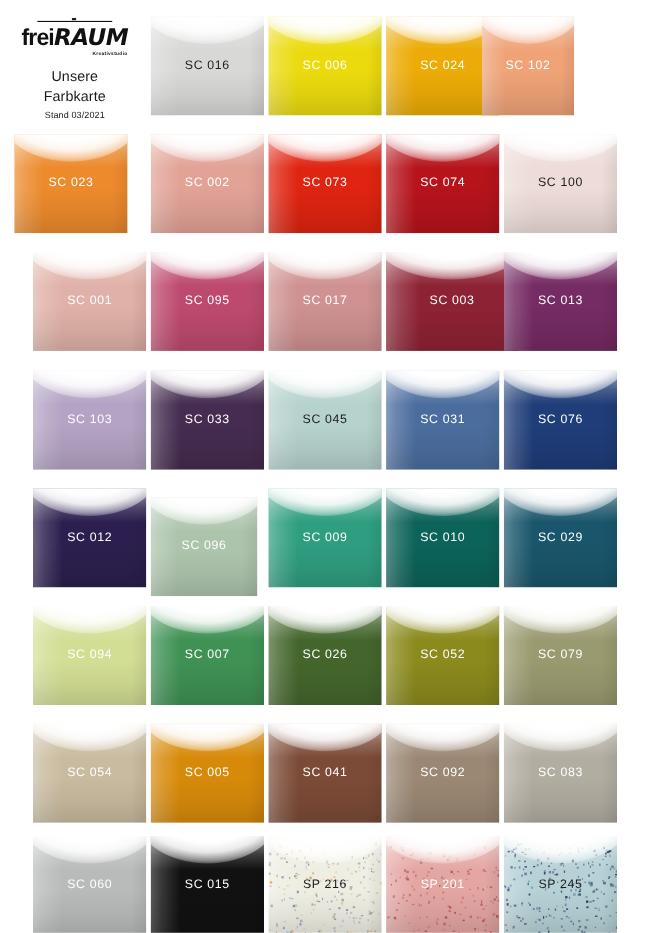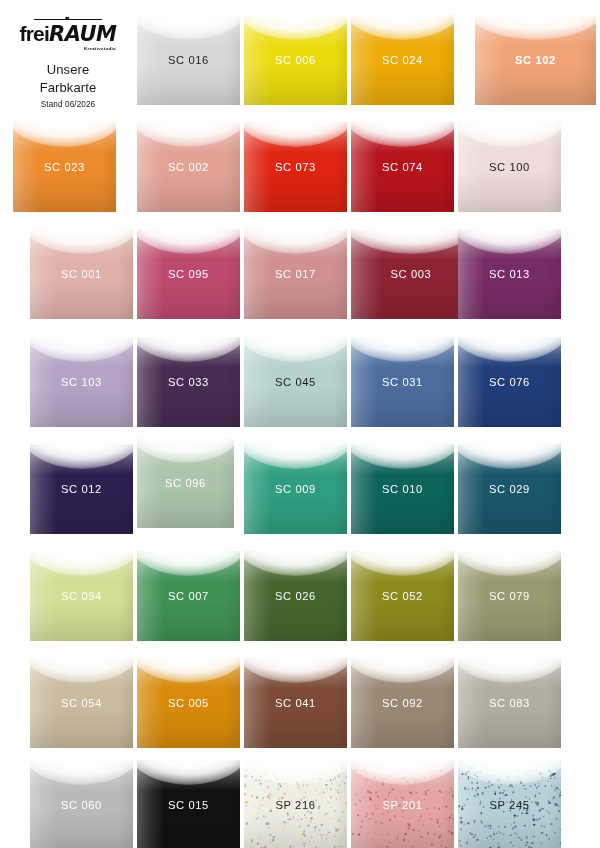--- a/index.html
+++ b/index.html
@@ -212,21 +212,21 @@
 
   <div id="header-block">
     <div id="logo">
       <div id="logo-rule"></div>
       <div id="logo-tick">••</div>
       <div id="logo-wordmark"><span class="w1">frei</span><span class="w2">RAUM</span></div>
       <div id="logo-sub">Kreativstudio</div>
     </div>
     <div id="title-line1">Unsere</div>
     <div id="title-line2">Farbkarte</div>
-    <div id="stand">Stand 06/2026</div>
+    <div id="stand">Stand 03/2021</div>
   </div>
 
   <div id="grid">
       <div class="swatch" style="left: 137px; top: 15px; width: 103px; height: 90px;">
         <div class="sw-base" style="background: rgb(216, 217, 215);"></div>
         <div class="sw-gloss-left"></div>
         <div class="sw-edge-right"></div>
         <div class="sw-notch-soft"></div>
         <div class="sw-shade-bottom"></div>
         <div class="sw-notch"></div>
@@ -243,21 +243,21 @@
       </div>
       <div class="swatch" style="left: 351px; top: 15px; width: 103px; height: 90px;">
         <div class="sw-base" style="background: rgb(236, 171, 6);"></div>
         <div class="sw-gloss-left"></div>
         <div class="sw-edge-right"></div>
         <div class="sw-notch-soft"></div>
         <div class="sw-shade-bottom"></div>
         <div class="sw-notch"></div>
         <div class="sw-label">SC 024</div>
       </div>
-      <div class="swatch" style="left: 475px; top: 15px; width: 121px; height: 90px; font-weight: bold;">
+      <div class="swatch" style="left: 438px; top: 15px; width: 84px; height: 90px;">
         <div class="sw-base" style="background: rgb(240, 163, 119);"></div>
         <div class="sw-gloss-left"></div>
         <div class="sw-edge-right"></div>
         <div class="sw-notch-soft"></div>
         <div class="sw-shade-bottom"></div>
         <div class="sw-notch"></div>
         <div class="sw-label">SC 102</div>
       </div>
       <div class="swatch" style="left: 13px; top: 122px; width: 103px; height: 90px;">
         <div class="sw-base" style="background: rgb(236, 138, 44);"></div>
@@ -396,21 +396,21 @@
       </div>
       <div class="swatch" style="left: 30px; top: 444px; width: 103px; height: 90px;">
         <div class="sw-base" style="background: rgb(44, 31, 79);"></div>
         <div class="sw-gloss-left"></div>
         <div class="sw-edge-right"></div>
         <div class="sw-notch-soft"></div>
         <div class="sw-shade-bottom"></div>
         <div class="sw-notch"></div>
         <div class="sw-label">SC 012</div>
       </div>
-      <div class="swatch" style="left: 137px; top: 438px; width: 97px; height: 90px; padding-left: 37px;">
+      <div class="swatch" style="left: 137px; top: 452px; width: 97px; height: 90px; padding-left: 37px;">
         <div class="sw-base" style="background: rgb(173, 196, 172);"></div>
         <div class="sw-gloss-left"></div>
         <div class="sw-edge-right"></div>
         <div class="sw-notch-soft"></div>
         <div class="sw-shade-bottom"></div>
         <div class="sw-notch"></div>
         <div class="sw-label">SC 096</div>
       </div>
       <div class="swatch" style="left: 244px; top: 444px; width: 103px; height: 90px;">
         <div class="sw-base" style="background: rgb(47, 158, 128);"></div>

